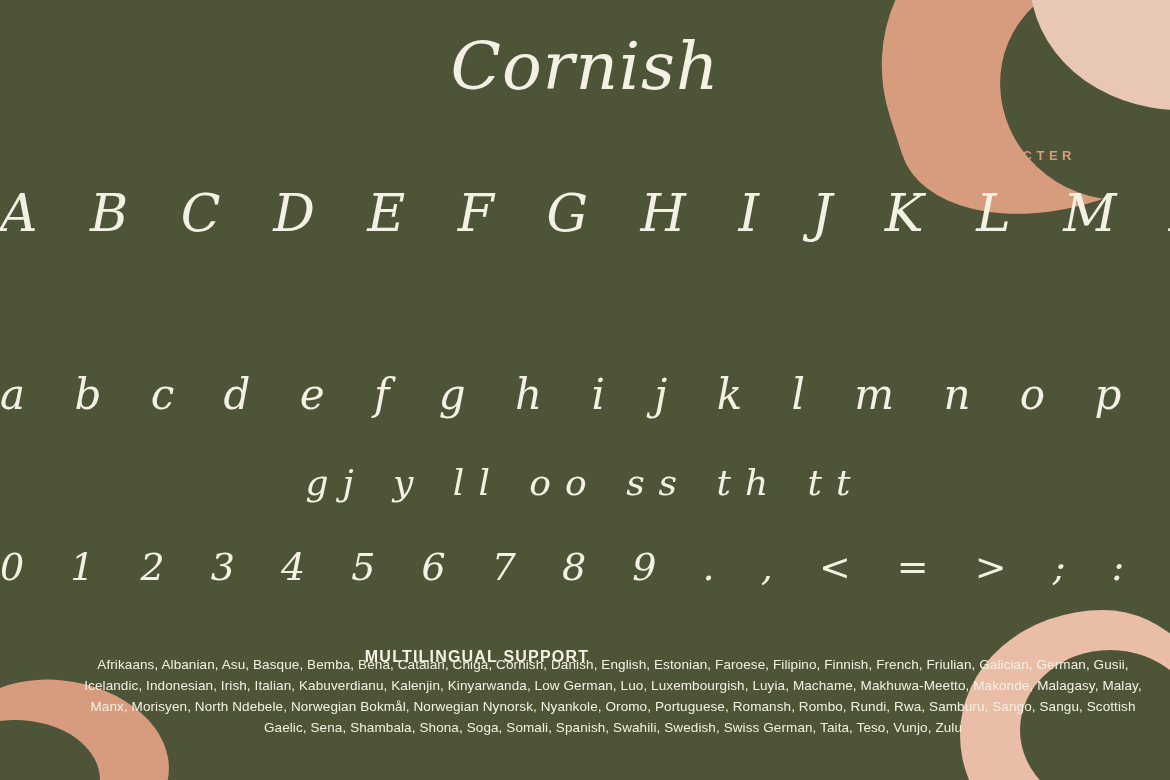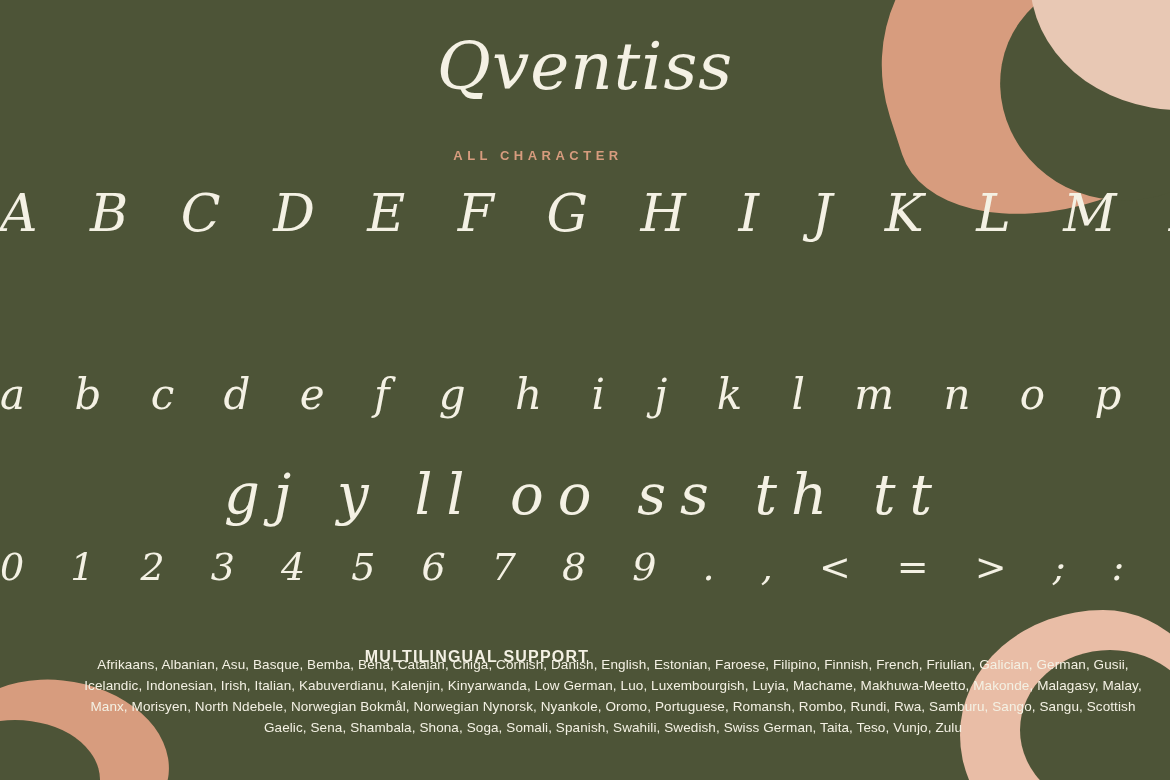--- a/index.html
+++ b/index.html
@@ -108,42 +108,42 @@
     font-style: italic;
     font-size: 66px;
     letter-spacing: 1px;
     line-height: 1;
   }
   .font-subtitle {
     position: absolute;
     top: 148px;
     left: 0;
     width: 1076px;
-    text-align: center;
+    text-align: right;
     color: #d79c7e;
     font-size: 13px;
     font-weight: bold;
     letter-spacing: 4.5px;
   }
 
   .glyph-row {
     position: absolute;
     left: 0;
     width: 1170px;
     text-align: center;
     color: #f4f1e4;
     font-family: "DejaVu Serif", serif;
     font-style: italic;
     font-weight: normal;
     white-space: nowrap;
   }
   .row-upper-1 { top: 183px; font-size: 52px; letter-spacing: 18px; }
   .row-upper-2 { top: 270px; font-size: 52px; letter-spacing: 18px; }
   .row-lower-1 { top: 370px; font-size: 42px; letter-spacing: 18px; }
-  .row-lig     { top: 462px; font-size: 56px; letter-spacing: 14px; }
+  .row-lig     { top: 462px; font-size: 36px; letter-spacing: 14px; }
   .row-num     { top: 545px; font-size: 38px; letter-spacing: 17px; }
 
   .multilingual-title {
     position: absolute;
     top: 632px;
     left: 0;
     width: 954px;
     text-align: center;
     color: #f4f1e4;
     font-size: 16px;
@@ -173,21 +173,21 @@
   <div class="blob-top-right"></div>
   <div class="blob-top-right-2"></div>
   <div class="blob-top-corner"></div>
   <div class="blob-bottom-right"></div>
   <div class="blob-bottom-right-2"></div>
   <div class="blob-bottom-left"></div>
   <div class="blob-bottom-left-2"></div>
 
   <div class="content">
 
-    <div class="font-title">Qventiss</div>
+    <div class="font-title">Cornish</div>
 
     <div class="font-subtitle">ALL CHARACTER</div>
 
     <div class="glyph-row row-upper-1">A B C D E F G H I J K L M N O O</div>
 
 
     <div class="glyph-row row-lower-1">a b c d e f g h i j k l m n o p q r s t u v w x y z</div>
 
     <div class="glyph-row row-lig">gj  y  ll  oo  ss  th  tt</div>
 

